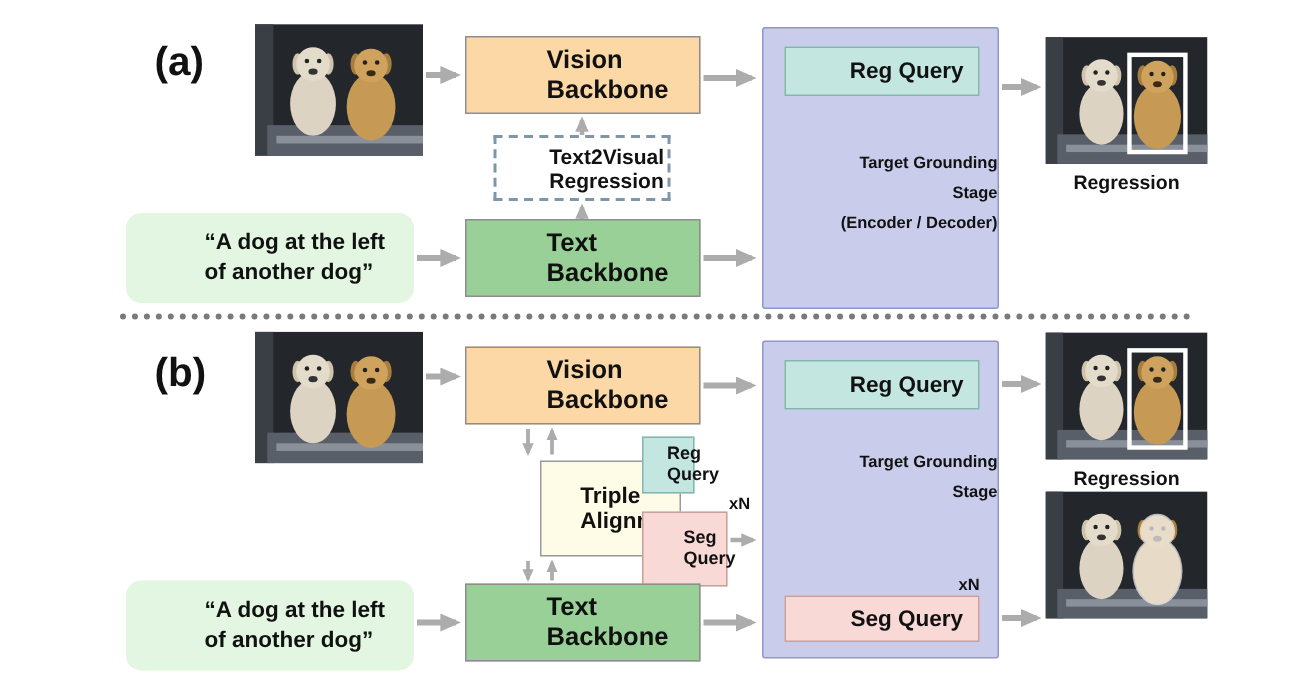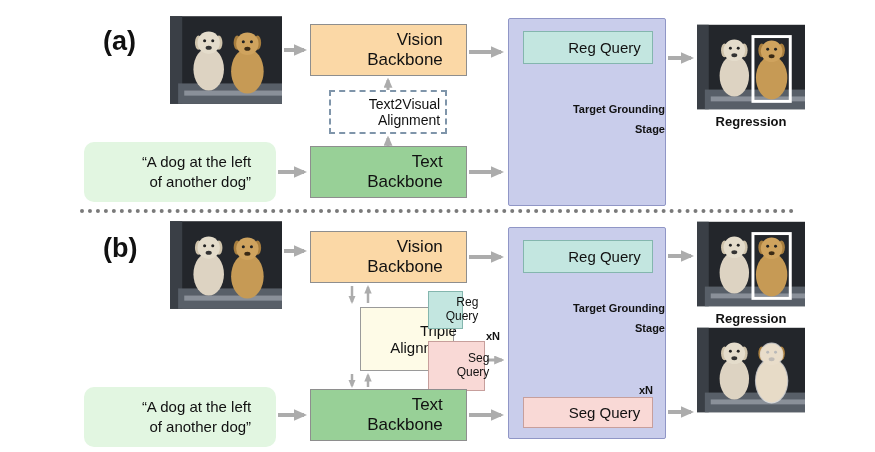--- a/index.html
+++ b/index.html
@@ -2,21 +2,21 @@
 <html style="--vision-backbone-fill: #FBD8A6; --text-backbone-fill: #98D097; --query-box-fill: #E2F6E1; --stage-fill: #C9CDEB; --reg-query-fill: #C3E6E0; --seg-query-fill: #F9D9D6; --triple-alignment-fill: #FEFBE7; --arrow: #ACACAC;"><head>
 <meta charset="utf-8">
 <style>
   html,body{margin:0;padding:0;background:#fff;}
   .canvas{
     position:relative;width:875px;height:452px;background:#fff;overflow:hidden;
     font-family:"Liberation Sans","DejaVu Sans",sans-serif;color:#111;
   }
   .box{
     position:absolute;box-sizing:border-box;display:flex;align-items:center;justify-content:center;
-    text-align:right;font-weight:normal;color:#111;border:1px solid #8e8e8e;z-index:2;line-height:1.15;padding-left:33px;
+    text-align:left;font-weight:bold;color:#111;border:1px solid #8e8e8e;z-index:2;line-height:1.15;padding-left:33px;
   }
   .pre{white-space:pre-line;}
   .rounded{border-radius:10px;border:none;}
   .stage{
     position:absolute;box-sizing:border-box;z-index:2;border:1px solid #9096c6;border-radius:2px;
     background:var(--stage-fill,#C9CDEB);
   }
   .stagetext{position:absolute;left:0;right:0;text-align:right;font-weight:bold;font-size:11px;line-height:1.2;}
   .photo{position:absolute;z-index:2;}
   .lbl{position:absolute;font-weight:bold;text-align:center;z-index:2;}
@@ -97,33 +97,34 @@
   <div class="panel-letter" style="left:103px;top:26px;">(a)</div>
 
   <svg class="photo" viewBox="0 0 110 86" style="left:170px;top:16px;width:112px;height:88px;">
     <use href="#dogscene"></use>
   </svg>
 
   <div class="box pre" style="left:310px;top:24px;width:157px;height:52px;background:var(--vision-backbone-fill,#FBD8A6);font-size:17px;">Vision
 Backbone</div>
 
   <div class="box pre" style="left:329px;top:90px;width:118px;height:44px;background:#fff;border:2px dashed #7f95aa;font-size:14px;">Text2Visual
-Alignment</div>
+Regression</div>
 
   <div class="box pre rounded" style="left:84px;top:142px;width:192px;height:60px;background:var(--query-box-fill,#E2F6E1);font-size:15px;line-height:1.35;">“A dog at the left
 of another dog”</div>
 
   <div class="box pre" style="left:310px;top:146px;width:157px;height:52px;background:var(--text-backbone-fill,#98D097);font-size:17px;">Text
 Backbone</div>
 
   <div class="stage" style="left:508px;top:18px;width:158px;height:188px;">
     <div class="box" style="left:14px;top:12px;width:130px;height:33px;background:var(--reg-query-fill,#C3E6E0);border-color:#84b6ae;font-size:15px;">Reg Query</div>
     <div class="stagetext" style="top:84px;">
       <div>Target Grounding</div>
       <div style="margin-top:7px;">Stage</div>
+      <div style="margin-top:7px;">(Encoder / Decoder)</div>
     </div>
   </div>
 
   <svg class="photo" viewBox="0 0 110 86" style="left:697px;top:24px;width:108px;height:86px;">
     <use href="#dogscene"></use>
     <rect x="57" y="12" width="38" height="66" fill="none" stroke="#fff" stroke-width="3"></rect>
   </svg>
   <div class="lbl" style="left:697px;top:114px;width:108px;font-size:13px;">Regression</div>
 
   <div class="panel-letter" style="left:103px;top:233px;">(b)</div>

